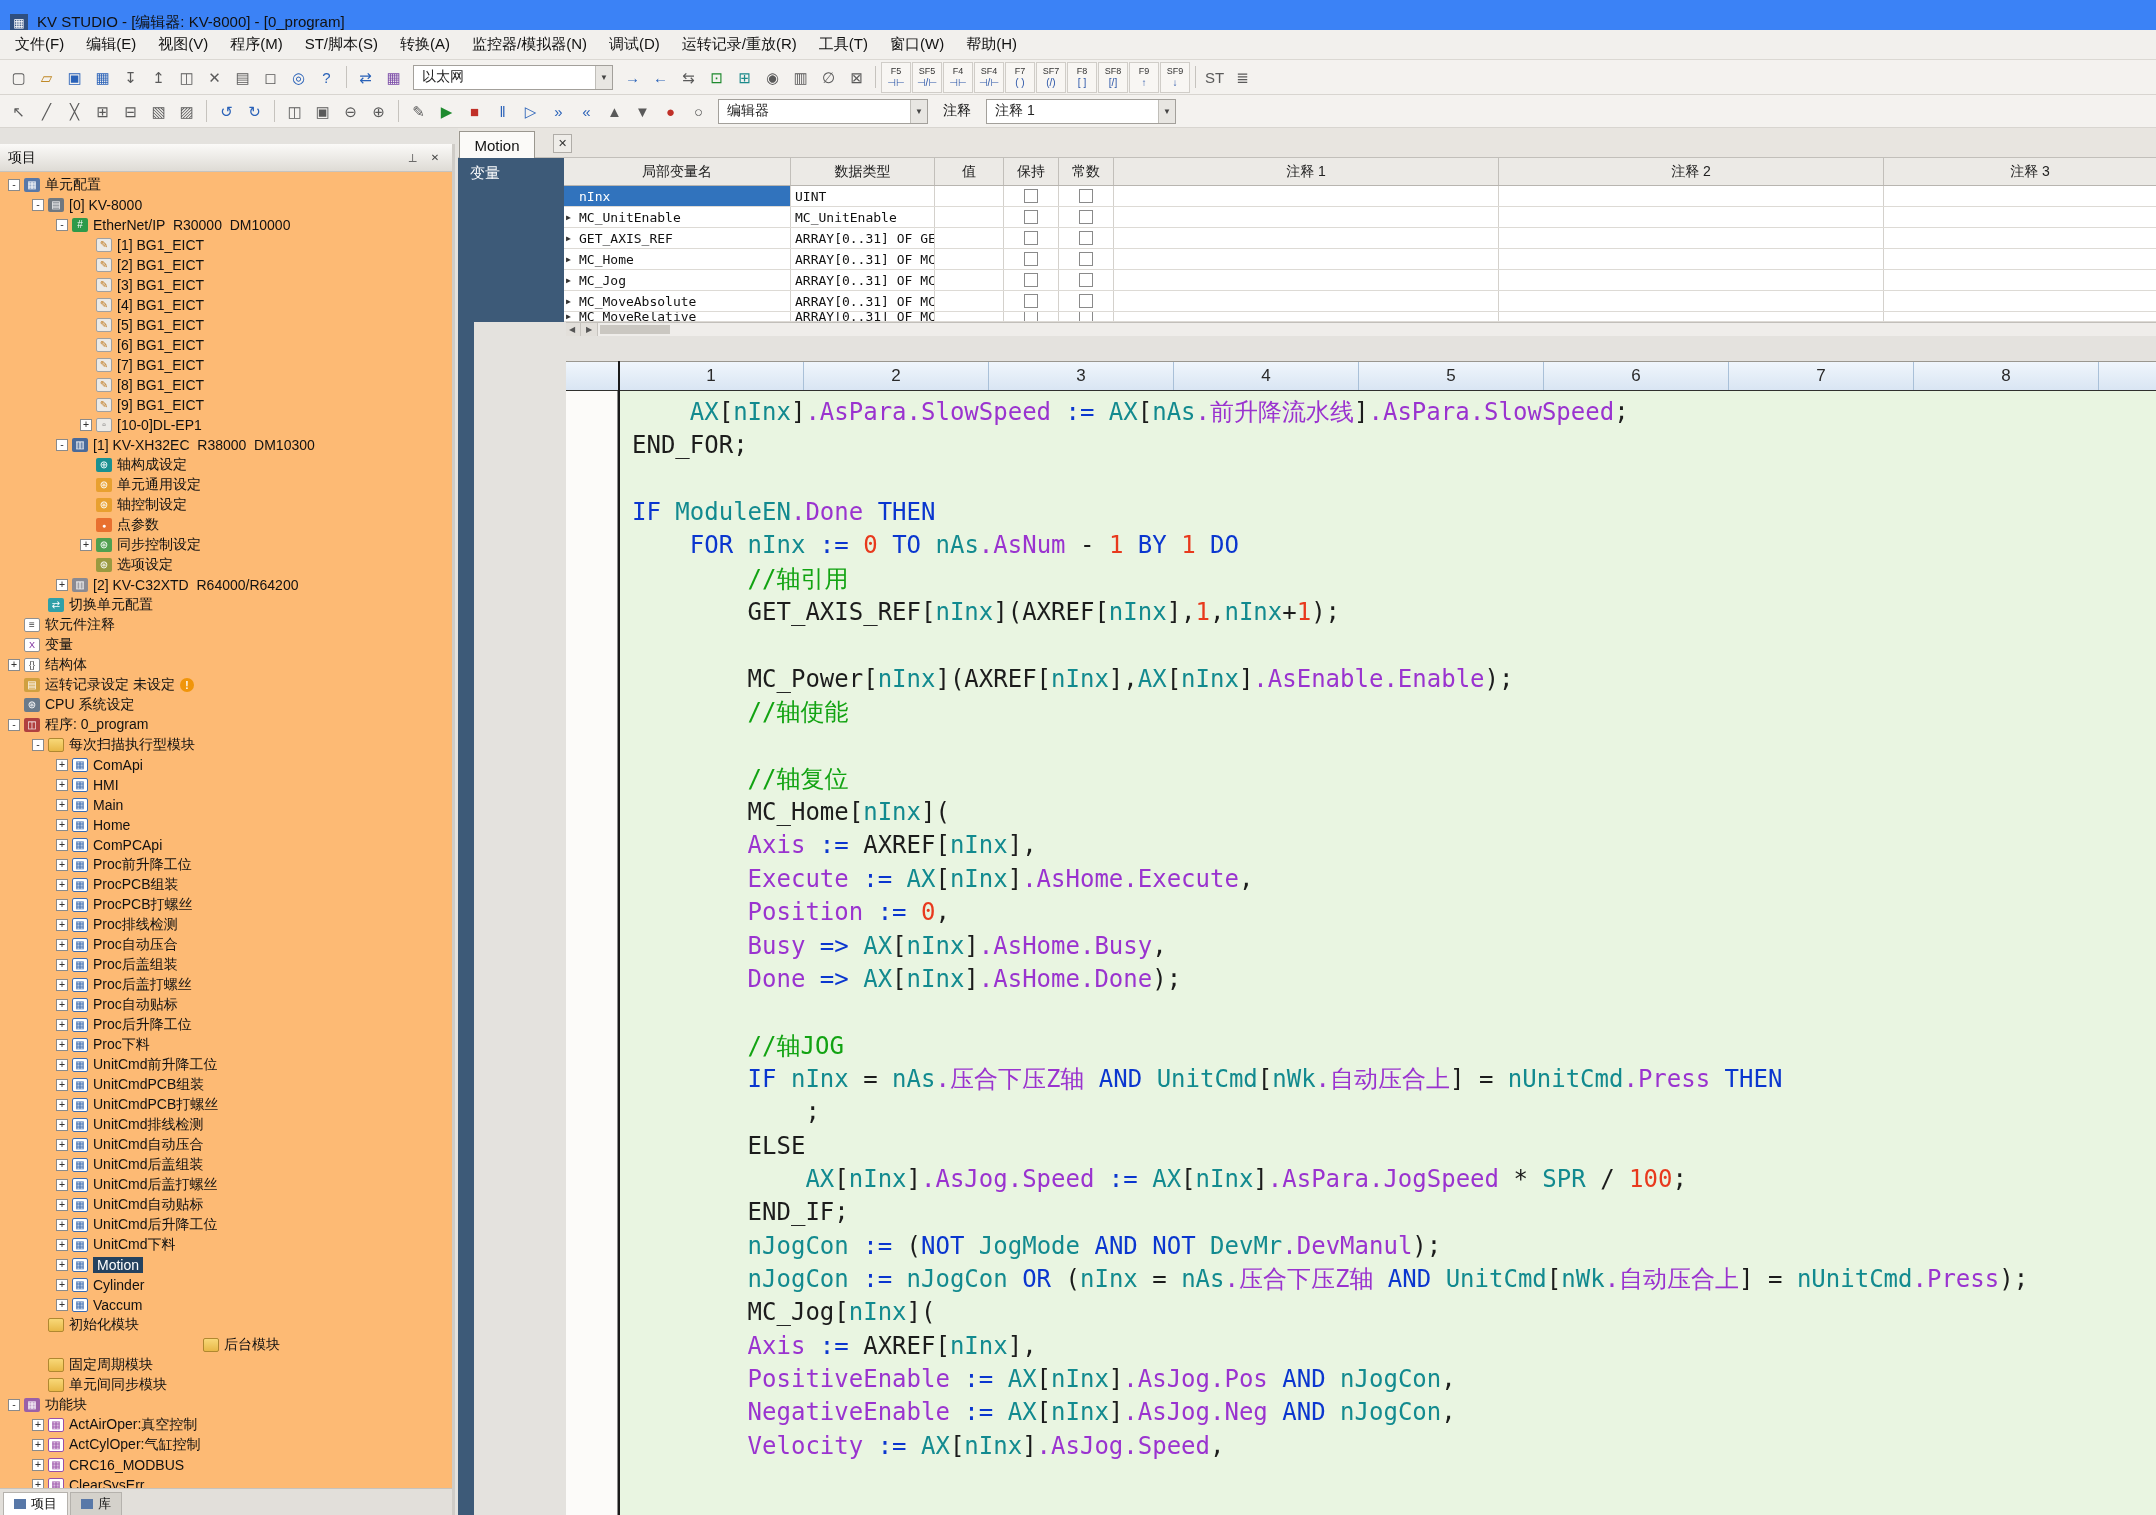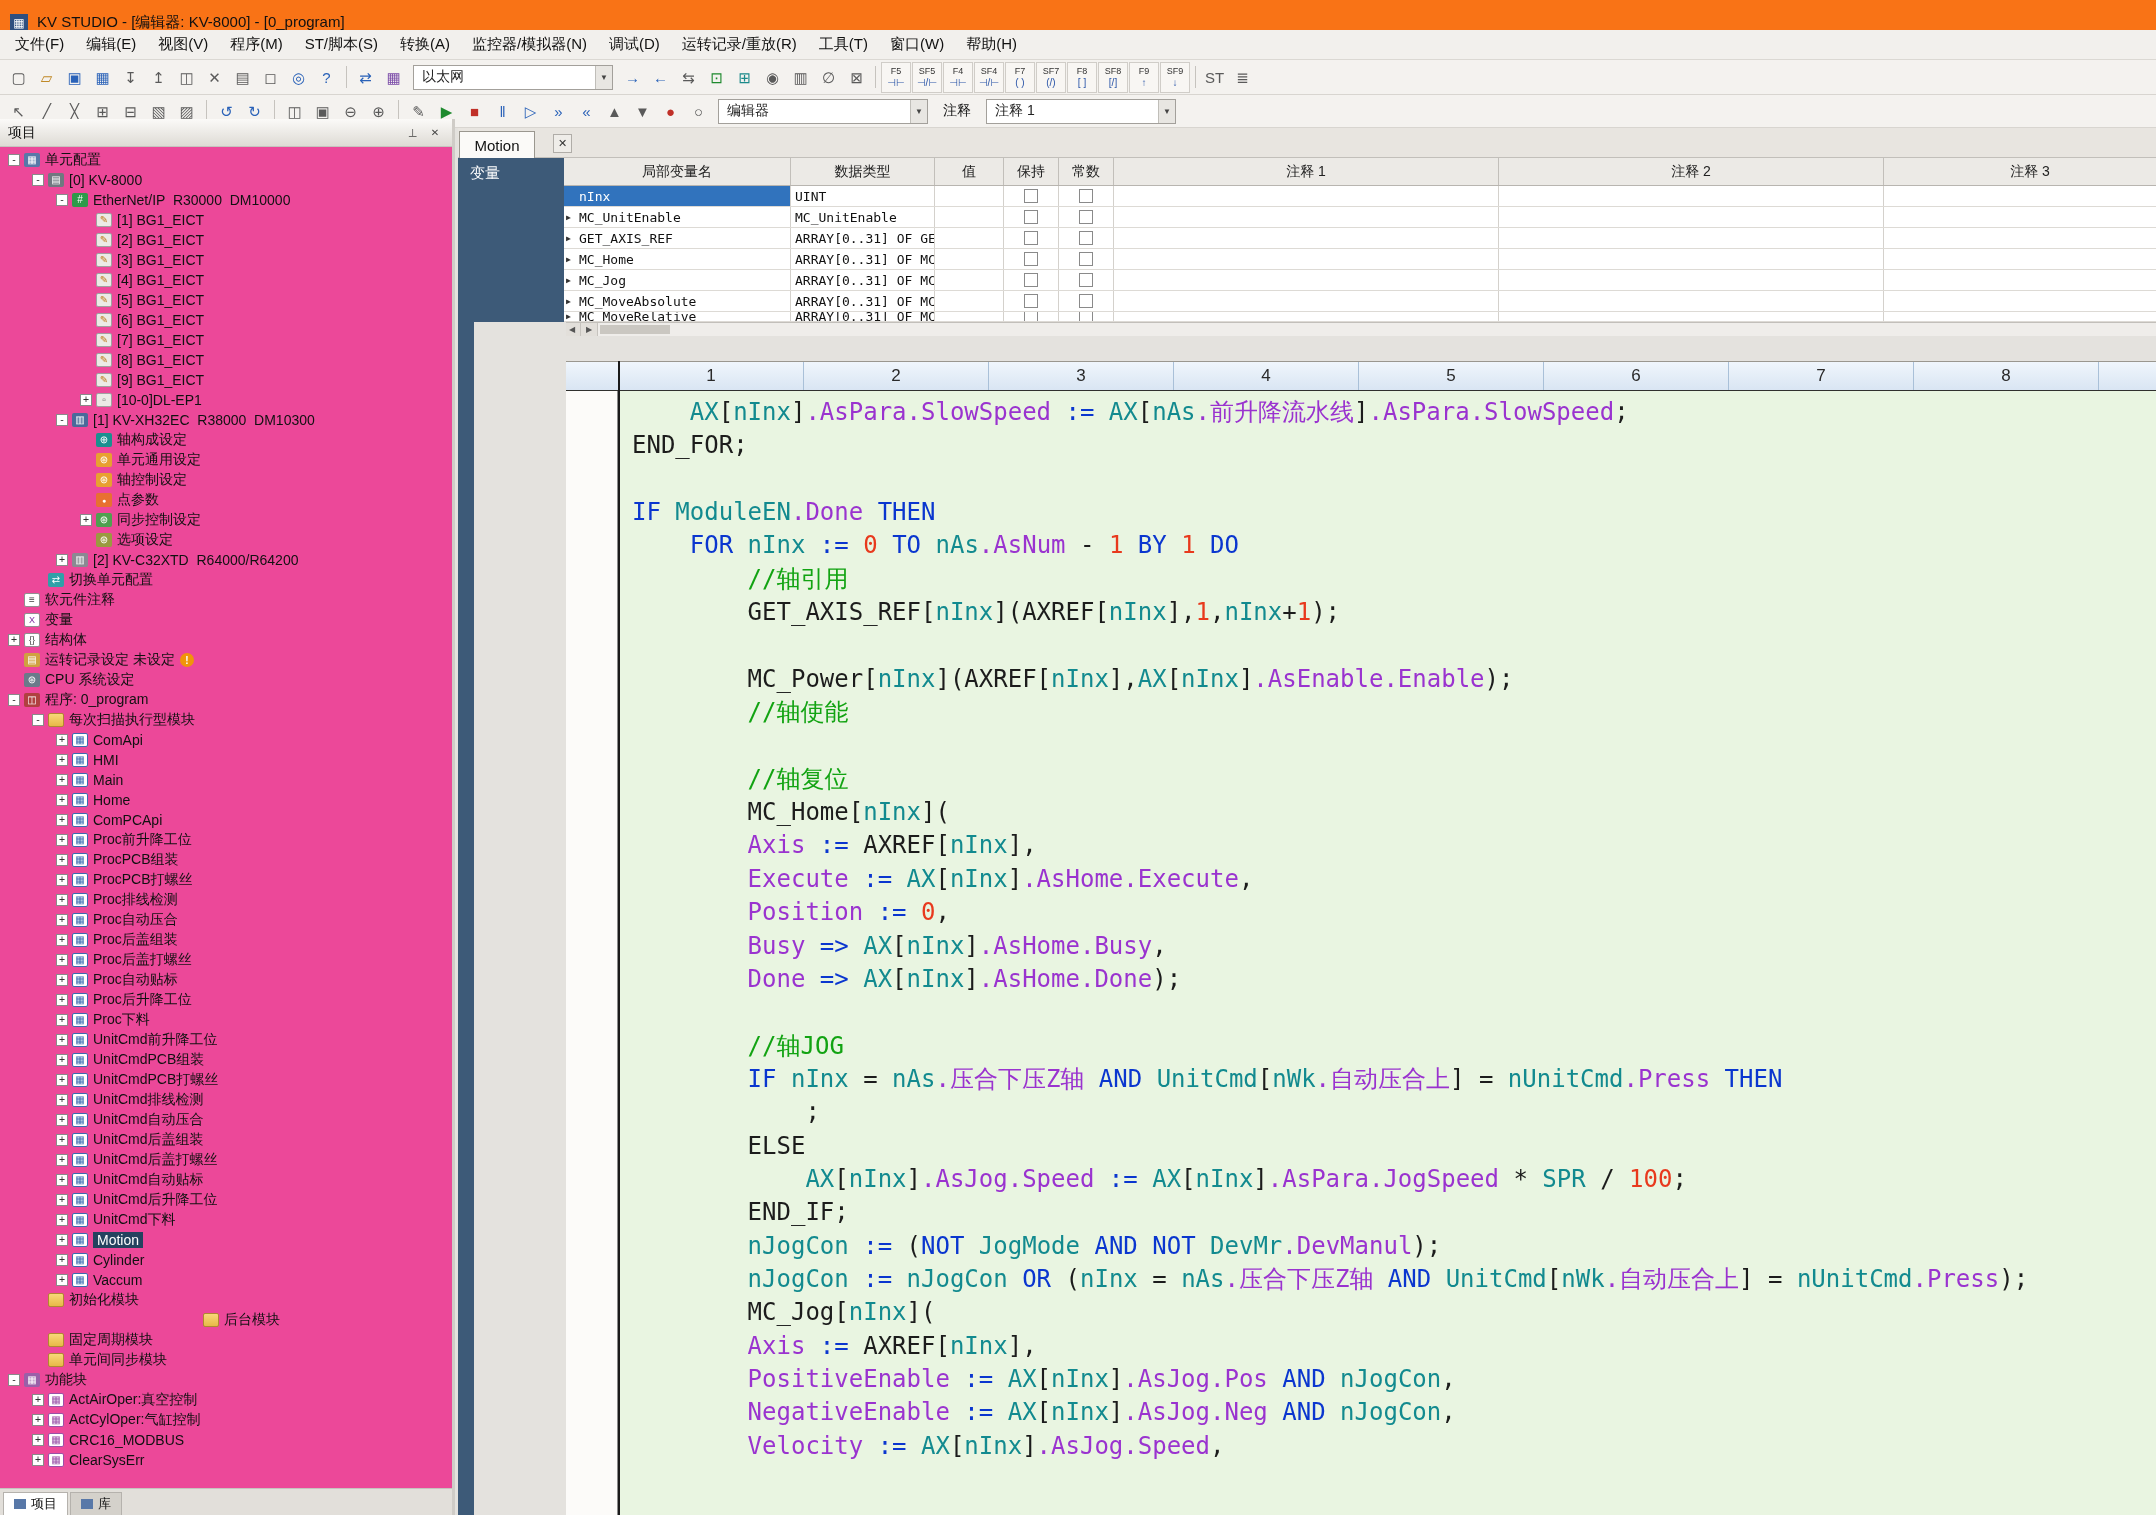--- a/index.html
+++ b/index.html
@@ -4,21 +4,21 @@
 <style>
 :root{
   --kw:#0a36cf; --op:#0a36cf; --idf:#128a8f; --mem:#9a33cf; --num:#e8391d; --cmt:#12a312;
   --edbg:#e9f5e1; --sel:#3173bd; --slate:#3d5a78; --tsel:#24425f;
 }
 *{margin:0;padding:0;box-sizing:border-box}
 html,body{width:2156px;height:1515px;overflow:hidden}
 body{font-family:"Liberation Sans",sans-serif;background:#e4e2de;position:relative;color:#111}
 
 
-.titlebar{position:absolute;top:0;left:0;right:0;height:46px;background:#f97316;border-bottom:1px solid #cfccc7;display:flex;align-items:center;gap:9px;padding:0 10px;font-size:15px}
+.titlebar{position:absolute;top:0;left:0;right:0;height:46px;background:#3b82f6;border-bottom:1px solid #cfccc7;display:flex;align-items:center;gap:9px;padding:0 10px;font-size:15px}
 .app-icon{width:18px;height:18px;background:#2f4f7f;color:#fff;display:flex;align-items:center;justify-content:center;font-size:12px;flex:none}
 .app-icon::before{content:"▦"}
 .menubar{position:absolute;top:30px;left:0;right:0;height:30px;background:#f2f0ed;border-bottom:1px solid #dbd8d3;display:flex;align-items:center;padding:0 4px;font-size:15px}
 .menu-item{padding:3px 11px;white-space:nowrap}
 .toolbar{position:absolute;left:0;right:0;background:#f4f2ef;border-bottom:1px solid #d8d5d0;display:flex;align-items:center;padding:0 5px}
 #tb1{top:60px;height:35px}
 #tb2{top:95px;height:33px}
 .tbgroup{display:flex;align-items:center;gap:1px}
 .tbtn{width:27px;height:26px;border:1px solid transparent;background:transparent;font-family:inherit;font-size:15px;line-height:1;display:flex;align-items:center;justify-content:center;padding:0}
 .tsep{width:1px;height:22px;background:#c6c3be;margin:0 5px;flex:none}
@@ -28,21 +28,21 @@
 .combo .cval{flex:1;white-space:nowrap;overflow:hidden}
 .combo-arrow{width:17px;height:23px;background:#e8e6e2;border-left:1px solid #c0beb9;display:flex;align-items:center;justify-content:center;flex:none;margin-left:6px}
 .combo-arrow::before{content:"▼";font-size:8px;color:#444}
 .netcombo{width:200px}.edcombo{width:210px}.cmtcombo{width:190px}
 .tblabel{font-size:14px;margin:0 9px;white-space:nowrap}
 .fnbtn{width:30px;height:31px;border:1px solid #d0cdc8;background:#f8f6f3;display:flex;flex-direction:column;align-items:center;justify-content:center;padding:0;font-family:inherit;overflow:hidden}
 .fnbtn .fl{font-size:9px;line-height:10px;color:#333}
 .fnbtn .fg{font-size:10px;line-height:13px;color:#2a55a8;white-space:nowrap}
 
 
-.project{position:absolute;top:119px;left:0;width:455px;bottom:0;background:#ec4899;border-right:3px solid #cfccc7;display:flex;flex-direction:column}
+.project{position:absolute;top:144px;left:0;width:455px;bottom:0;background:#fdba74;border-right:3px solid #cfccc7;display:flex;flex-direction:column}
 .proj-header{height:28px;flex:none;background:linear-gradient(#fbfaf8,#dedbd5);border-bottom:1px solid #c6c3be;display:flex;align-items:center;padding:0 8px;font-size:14px}
 .ph-btns{margin-left:auto;display:flex;gap:4px}
 .phbtn{width:18px;height:18px;border:1px solid transparent;background:none;display:flex;align-items:center;justify-content:center;font-size:11px;color:#444;font-family:inherit}
 .pin-glyph::before{content:"⊤";display:inline-block;transform:rotate(180deg);font-size:11px}
 .close-glyph::before{content:"✕";font-size:10px}
 .tree{flex:1;overflow:hidden;padding-top:3px;font-size:14px}
 .trow{height:20px;display:flex;align-items:center;white-space:nowrap}
 .texp{width:12px;height:12px;flex:none;border:1px solid #8a8a8a;background:#fff;color:#333;font-size:10px;line-height:10px;text-align:center;margin-right:4px;font-family:"DejaVu Sans Mono",monospace}
 .texp.hid{visibility:hidden}
 .ic{width:16px;height:14px;flex:none;margin-right:5px;border-radius:2px;display:flex;align-items:center;justify-content:center;font-size:10px;color:#fff;line-height:1}

